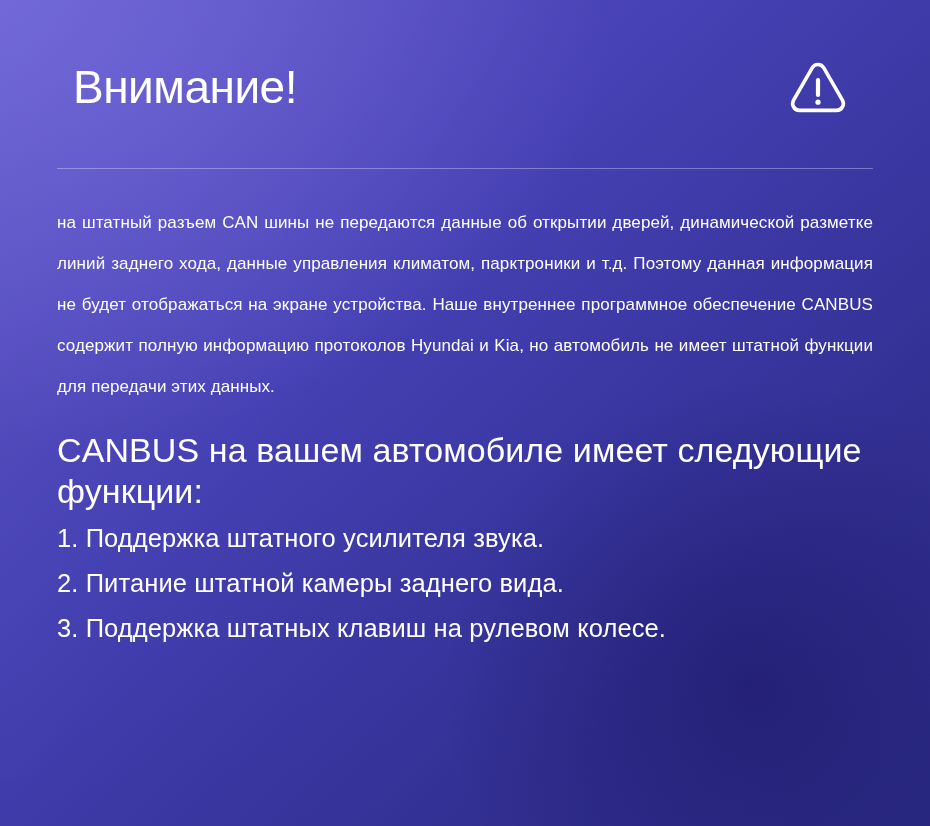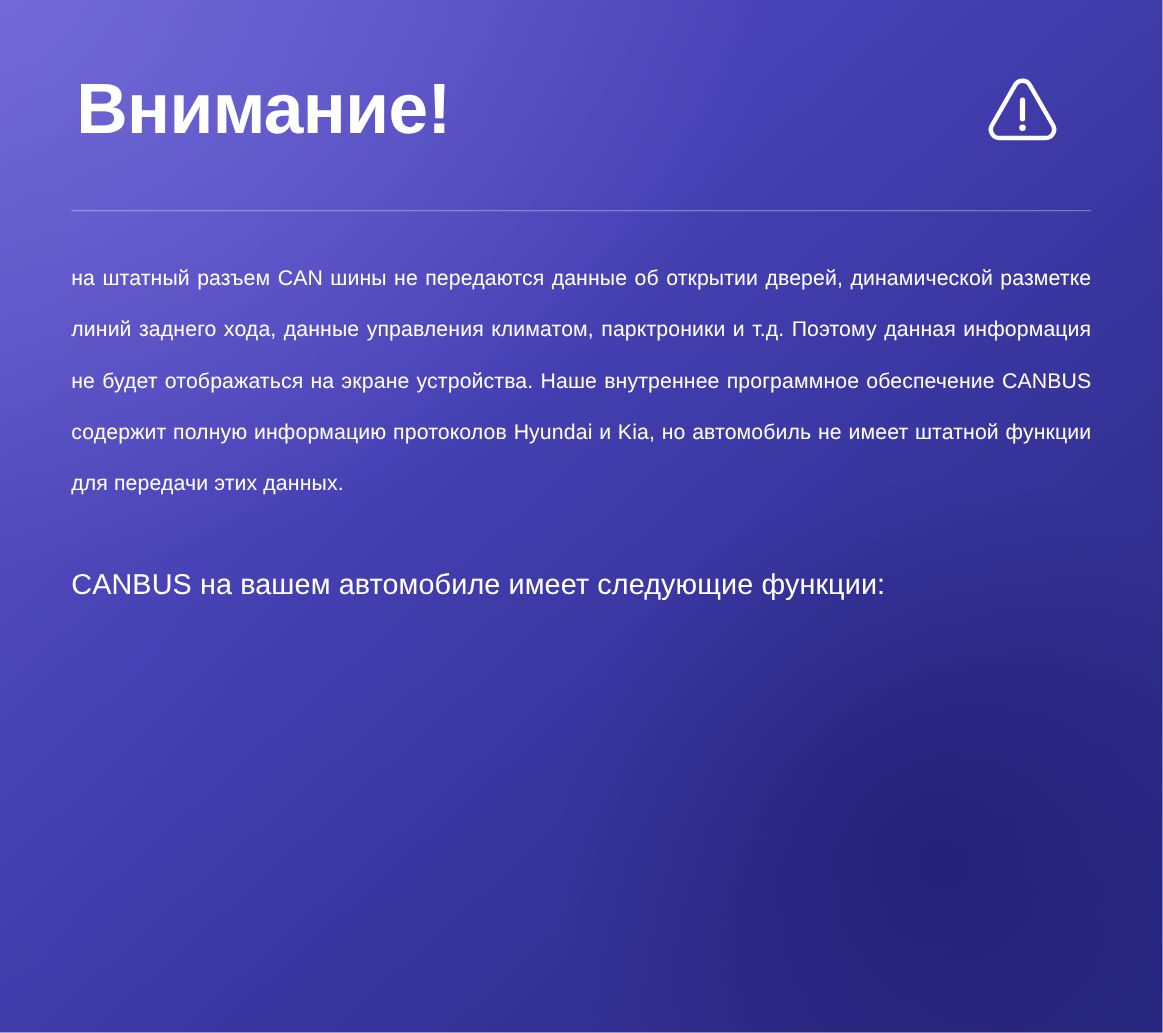--- a/index.html
+++ b/index.html
@@ -60,25 +60,25 @@
   
   .header {
     display: flex;
     align-items: center;
     justify-content: space-between;
     height: 162px;
     padding-top: 6px;
   }
   .title {
     color: #ffffff;
-    font-size: 57px;
-    font-weight: bold;
+    font-size: 46px;
+    font-weight: normal;
     letter-spacing: -0.5px;
     line-height: 1;
-    margin: 4px;
+    margin: 16px;
     white-space: nowrap;
   }
   .warn-icon {
     width: 64px;
     height: 64px;
     margin-right: 23px;
     flex: none;
     display: block;
   }
 
@@ -105,23 +105,23 @@
     text-align: justify;
     text-justify: inter-word;
     letter-spacing: 0.1px;
     font-weight: 500;
   }
   p.para.last-line-natural {
     text-align-last: left;
   }
 
   .intro {
-    margin-top: 40px;
+    margin-top: 23px;
     color: #ffffff;
-    font-size: 23px;
+    font-size: 34px;
     line-height: 41px;
     letter-spacing: 0.1px;
     font-weight: 500;
   }
 
   ol.features {
     list-style: none;
     margin: 4px 0 0 0;
     padding: 0;
   }
@@ -155,15 +155,20 @@
     </div>
   </div>
 
   <div class="divider"></div>
 
   <div class="body-wrap">
     <p class="para last-line-natural">на штатный разъем CAN шины не передаются данные об открытии дверей, динамической разметке линий заднего хода, данные управления климатом, парктроники и т.д. Поэтому данная информация не будет отображаться на экране устройства. Наше внутреннее программное обеспечение CANBUS содержит полную информацию протоколов Hyundai и Kia, но автомобиль не имеет штатной функции для передачи этих данных.</p>
 
     <div class="intro">CANBUS на вашем автомобиле имеет следующие функции:</div>
 
+    <ol class="features">
+      <li>1. Поддержка штатного усилителя звука.</li>
+      <li>2. Питание штатной камеры заднего вида.</li>
+      <li>3. Поддержка штатных клавиш на рулевом колесе.</li>
+    </ol>
   </div>
 
 </div>
 
 </body></html>

